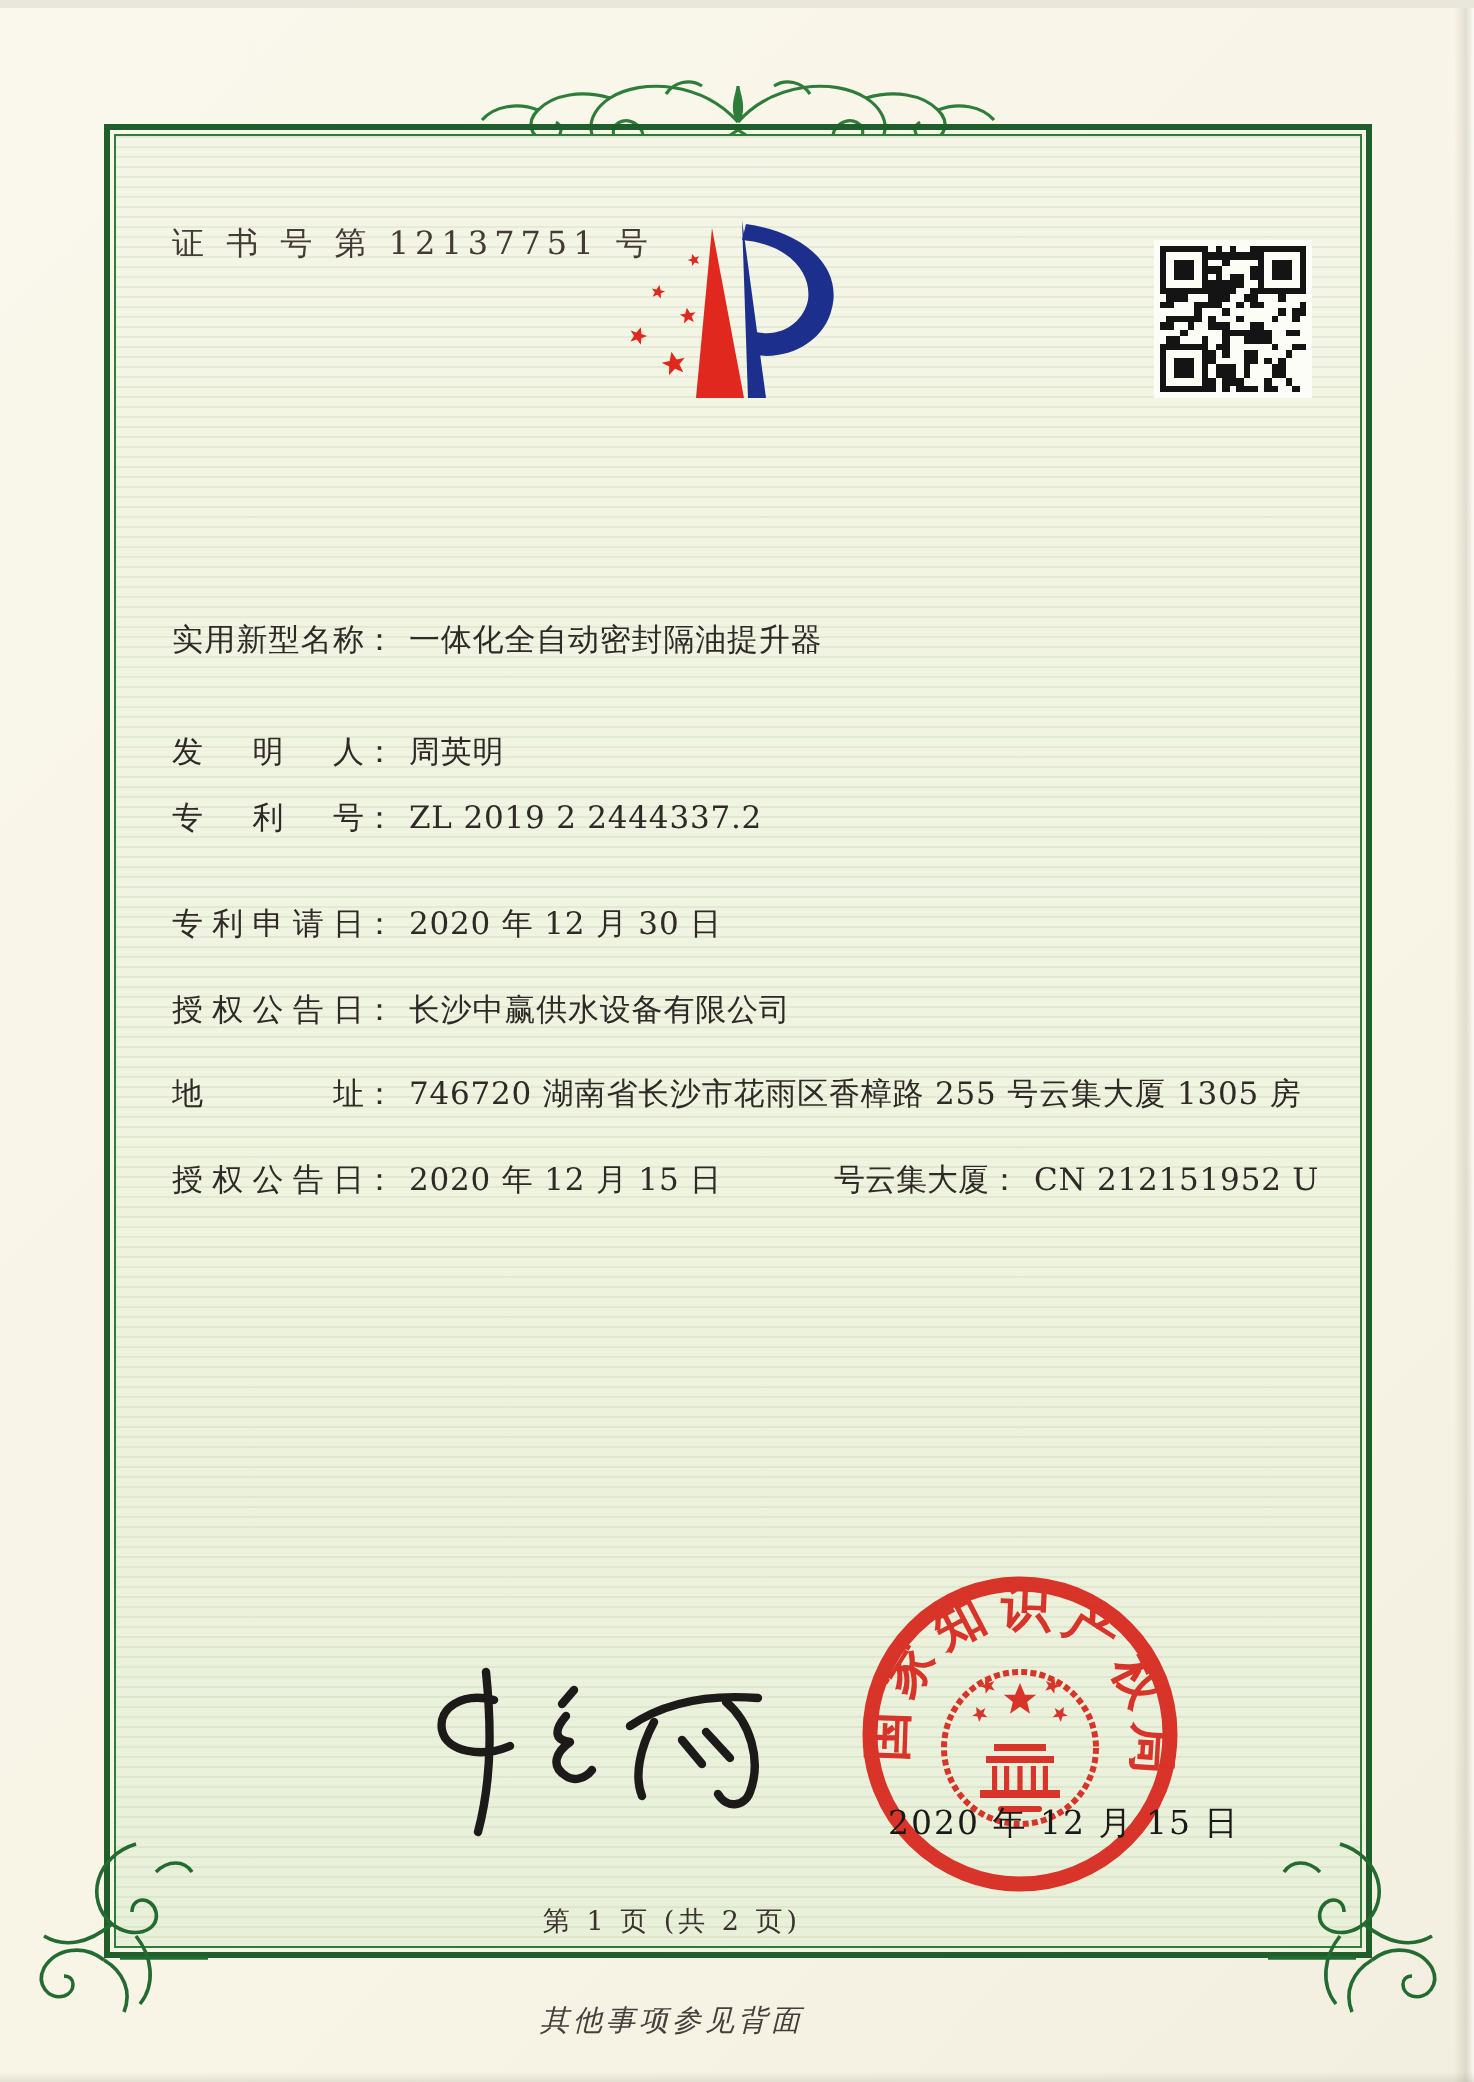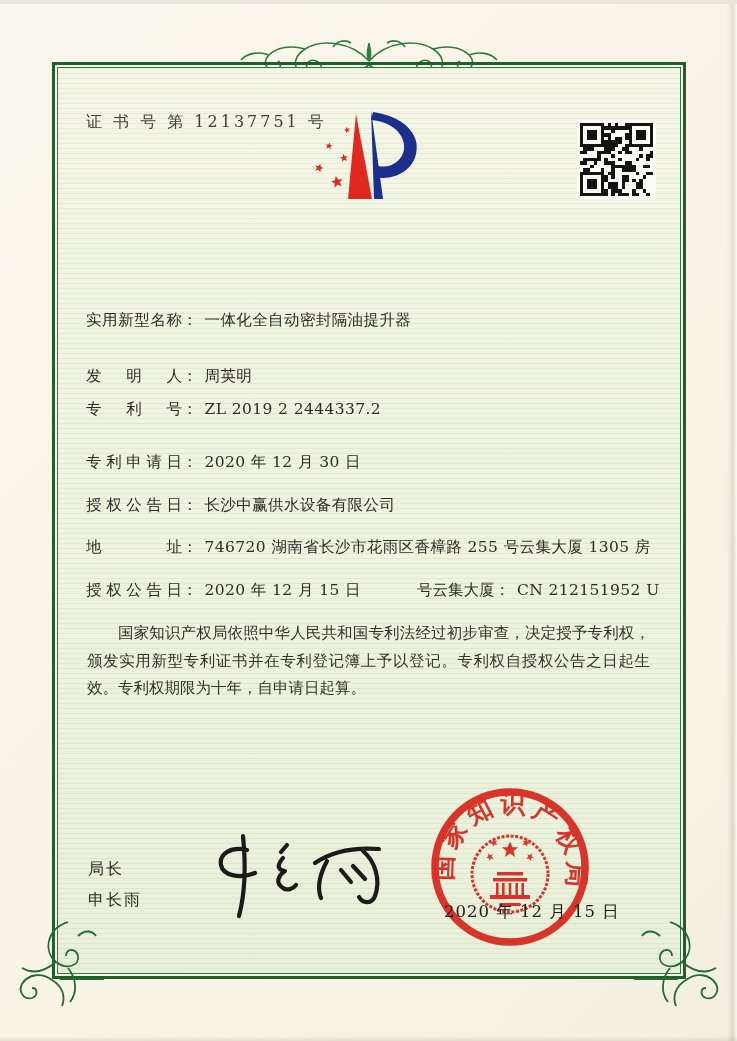--- a/index.html
+++ b/index.html
@@ -368,27 +368,22 @@
       </div>
       <div class="fr" style="top:227px">
         <span class="fl">地址</span><span class="colon">：</span><span class="fv">746720 湖南省长沙市花雨区香樟路 255 号云集大厦 1305 房</span>
       </div>
       <div class="fr" style="top:270px">
         <span class="fl">授权公告日</span><span class="colon">：</span><span class="fv">2020 年 12 月 15 日</span><span class="grant2">号云集大厦</span><span class="colon">：</span><span class="fv">CN 212151952 U</span>
       </div>
     </div>
 
     <div class="paras">
-      <p>国家知识产权局依照中华人民共和国专利法经过初步审查，决定授予专利权，颁发实用新型专利证书并在专利登记簿上予以登记。专利权自授权公告之日起生效。专利权期限为十年，自申请日起算。</p>
     </div>
 
-    <div class="signer">
-      <div>局长</div>
-      <div>申长雨</div>
-    </div>
 
     <svg class="signature" width="195" height="92" viewBox="0 0 195 92">
       <g stroke="#1d1b19" stroke-width="4.2" fill="none" stroke-linecap="round" stroke-linejoin="round">
         <path d="M44,22 C28,18 16,26 18,37 C20,48 38,51 52,45"></path>
         <path d="M40,8 C42,28 44,58 36,88"></path>
         <path d="M78,24 l6,-7"></path>
         <path d="M80,30 C74,37 74,42 82,43 C75,48 72,55 80,60 C84,63 90,61 93,57"></path>
         <path d="M112,35 C128,24 150,19 176,21"></path>
         <path d="M124,33 C117,46 114,60 118,70"></path>
         <path d="M160,23 C172,33 178,52 172,68 C169,76 160,76 156,69"></path>
@@ -418,17 +413,19 @@
           <rect x="81.7" y="99" width="2.6" height="12"></rect>
           <rect x="88.4" y="99" width="2.6" height="12"></rect>
           <rect x="94.4" y="99" width="2.6" height="12"></rect>
           <rect x="63" y="111" width="40" height="4"></rect>
           <rect x="72" y="119" width="22" height="3" rx="1.5"></rect>
         </g>
       </g>
     </svg>
     <div class="seal-date">2020 年 12 月 15 日</div>
 
+    <div class="footer-page">第 1 页 (共 2 页)</div>
+    <div class="back-note">其他事项参见背面</div>
   </div>
 
   <div class="edge-right"></div>
   <div class="edge-bottom"></div>
 </div>
 
 </body></html>

